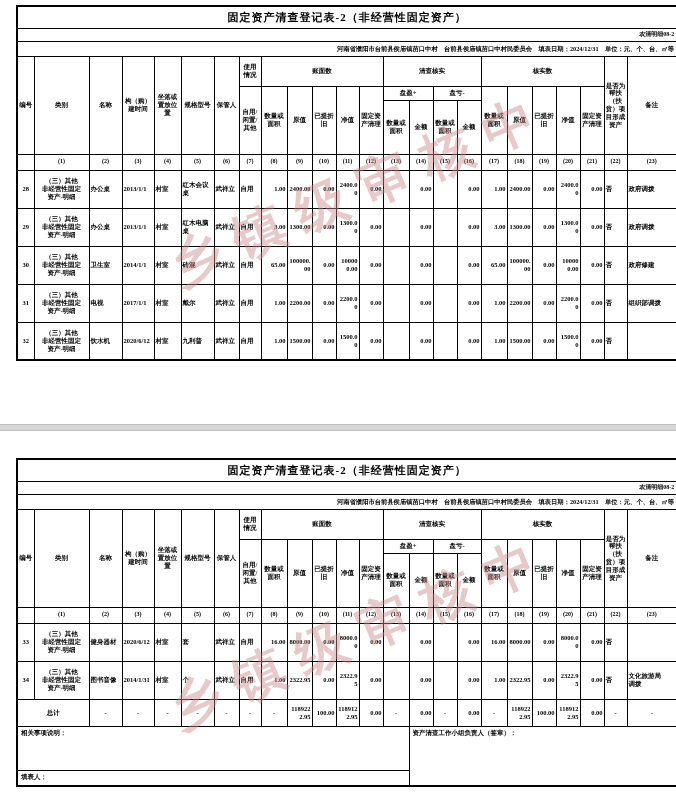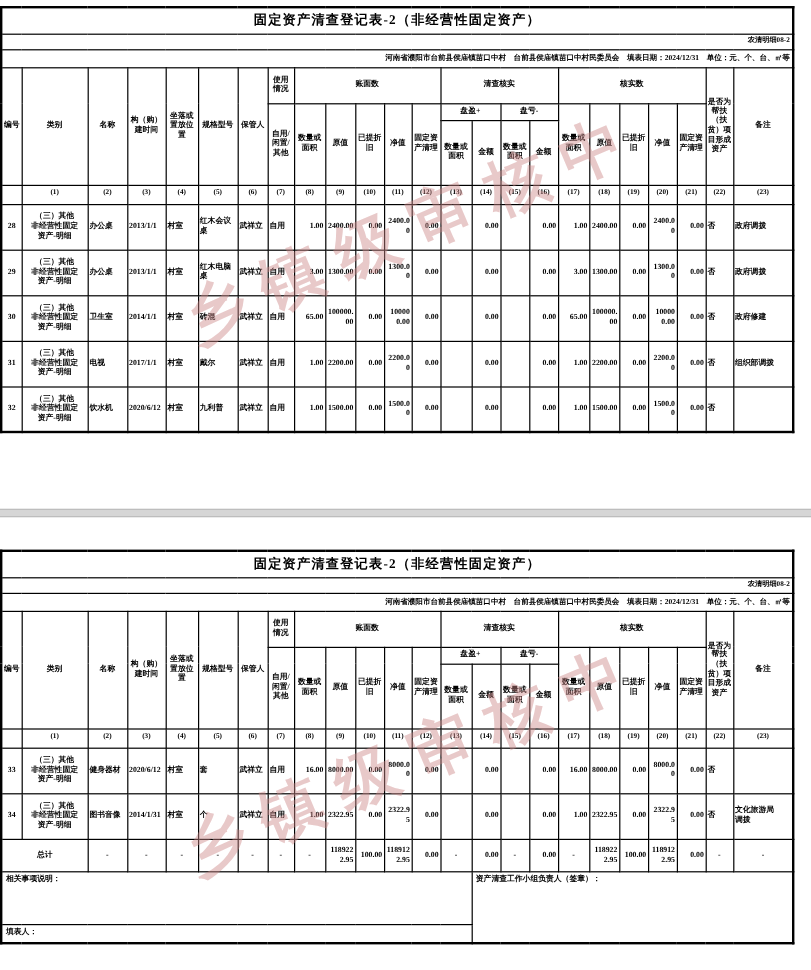--- a/index.html
+++ b/index.html
@@ -2,21 +2,21 @@
 <html><head>
 <meta charset="utf-8">
 <style>
   * { margin:0; padding:0; box-sizing:border-box; }
   html,body { background:#fff; }
   body {
     width:676px; height:808px; position:relative;
     font-family:"Liberation Serif","DejaVu Serif",serif;
     color:#000;
   }
-  .sheet { position:absolute; left:0; width:588px; }
+  .sheet { position:absolute; left:16px; width:588px; }
   #sheet-1 { top:5px; }
   #sheet-2 { top:458px; }
   .page-sep {
     position:absolute; left:0; top:424px; width:676px; height:7px;
     background:#d6d6d6; border-top:1px solid #bdbdbd; border-bottom:1px solid #bdbdbd;
   }
   table.form-table {
     border-collapse:collapse; table-layout:fixed; width:660px;
     border:2px solid #000;
   }

